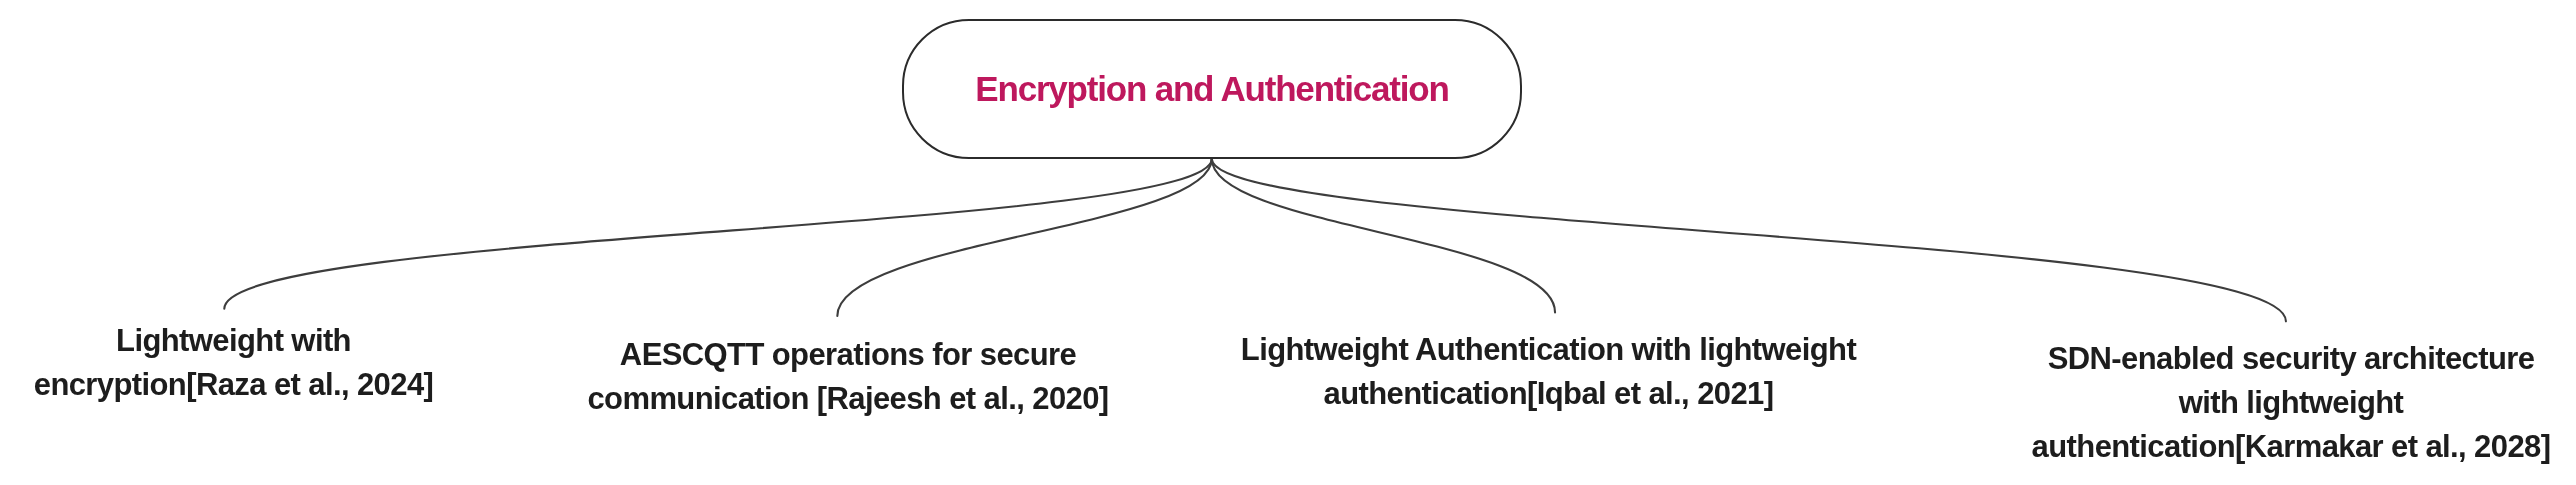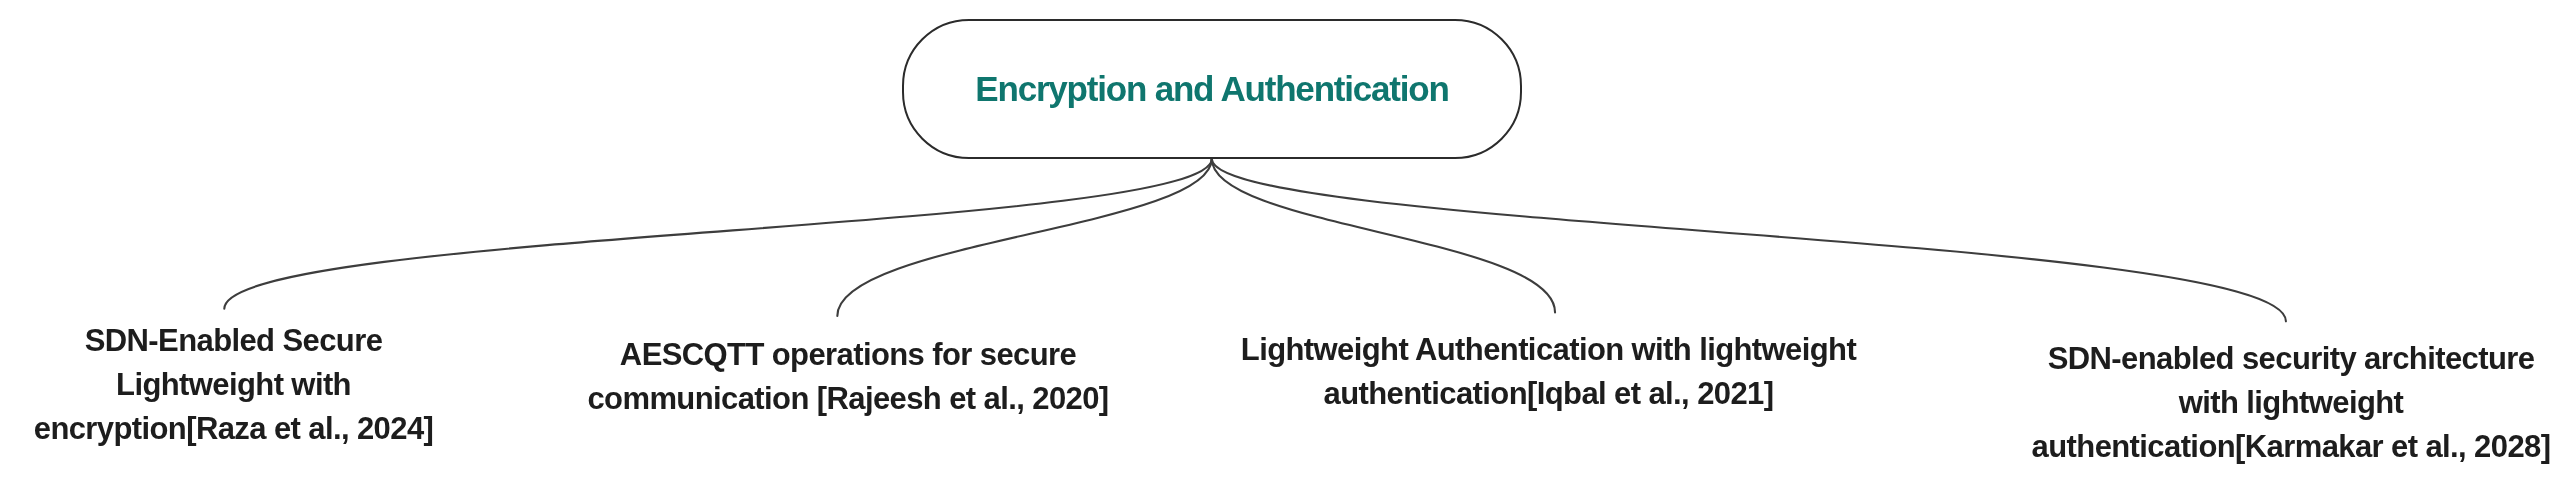--- a/index.html
+++ b/index.html
@@ -39,21 +39,21 @@
     border-radius: 67px;
     background: #ffffff;
     display: flex;
     align-items: center;
     justify-content: center;
   }
   .root-label {
     font-size: 35px;
     font-weight: bold;
     letter-spacing: -1.2px;
-    color: #0f766e;
+    color: #be185d;
     white-space: nowrap;
   }
   .child-node {
     position: absolute;
     text-align: center;
     color: #1d1d1d;
     font-size: 31px;
     font-weight: bold;
     line-height: 44px;
     letter-spacing: -0.6px;
@@ -77,21 +77,20 @@
       <path d="M 2026 265 C 2026 380, 1400 403, 1400 528" stroke="#3d3d3d"></path>
       <path d="M 2026 265 C 2026 380, 2600 397, 2600 522" stroke="#3d3d3d"></path>
       <path d="M 2026 265 C 2026 385, 3822 392, 3822 537" stroke="#3d3d3d"></path>
     </svg>
 
   <div class="root-node">
     <span class="root-label">Encryption and Authentication</span>
   </div>
 
   <div class="child-node child-1">
-    <span class="child-line">SDN-Enabled Secure</span>
     <span class="child-line">Lightweight with</span>
     <span class="child-line">encryption[Raza et al., 2024]</span>
   </div>
 
   <div class="child-node child-2">
     <span class="child-line">AESCQTT operations for secure</span>
     <span class="child-line">communication [Rajeesh et al., 2020]</span>
   </div>
 
   <div class="child-node child-3">

